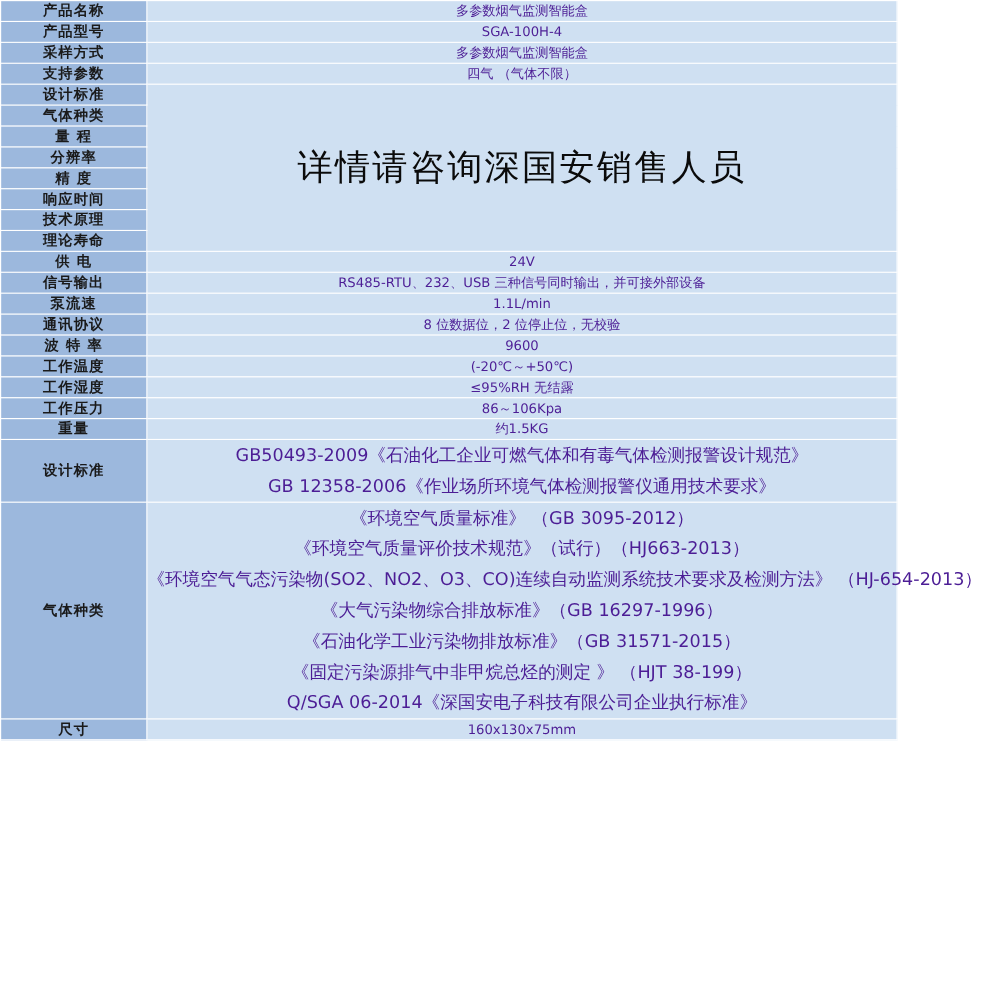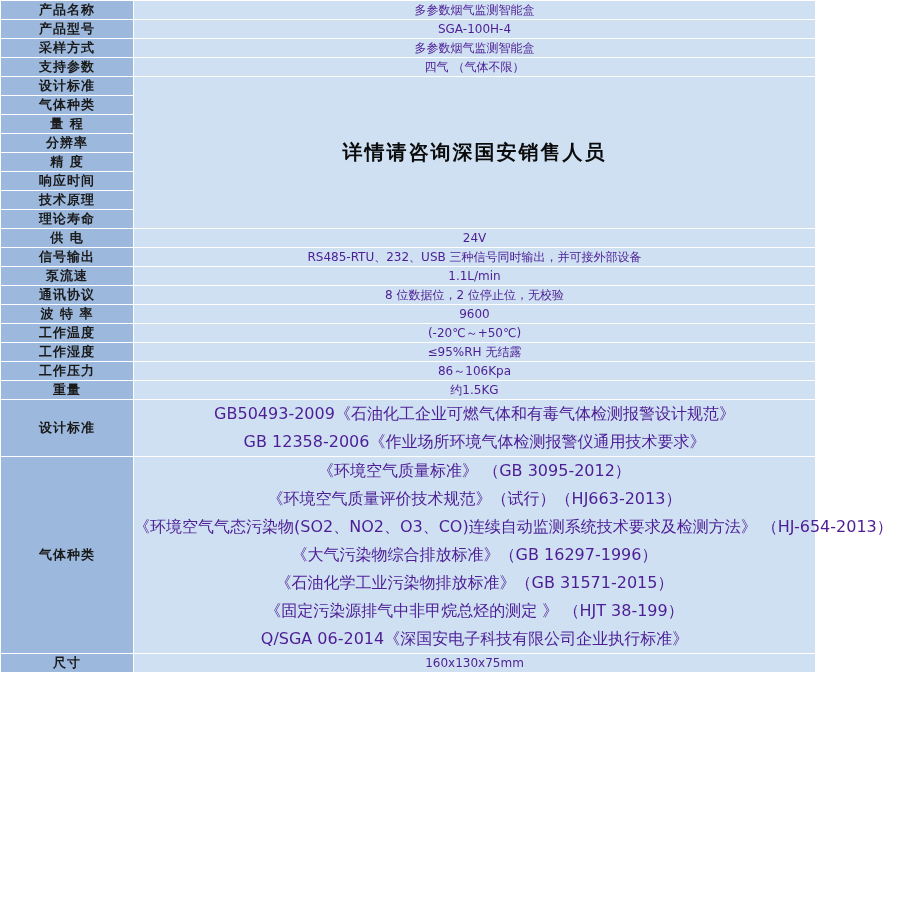--- a/index.html
+++ b/index.html
@@ -39,22 +39,22 @@
     text-align: center;
     padding: 6px 6px;
   }
   .merged-cell {
     background: #cfe0f2;
     text-align: center;
     vertical-align: middle;
   }
   .merged-text {
     font-family: "DejaVu Serif", "Liberation Serif", serif;
-    font-size: 20px;
-    font-weight: bold;
+    font-size: 32px;
+    font-weight: normal;
     color: #0b0b0b;
     letter-spacing: 2px;
     text-align: center;
   }
   .multiline {
     line-height: 1.75;
     font-size: 16px;
   }
   .multiline div {
     white-space: nowrap;

